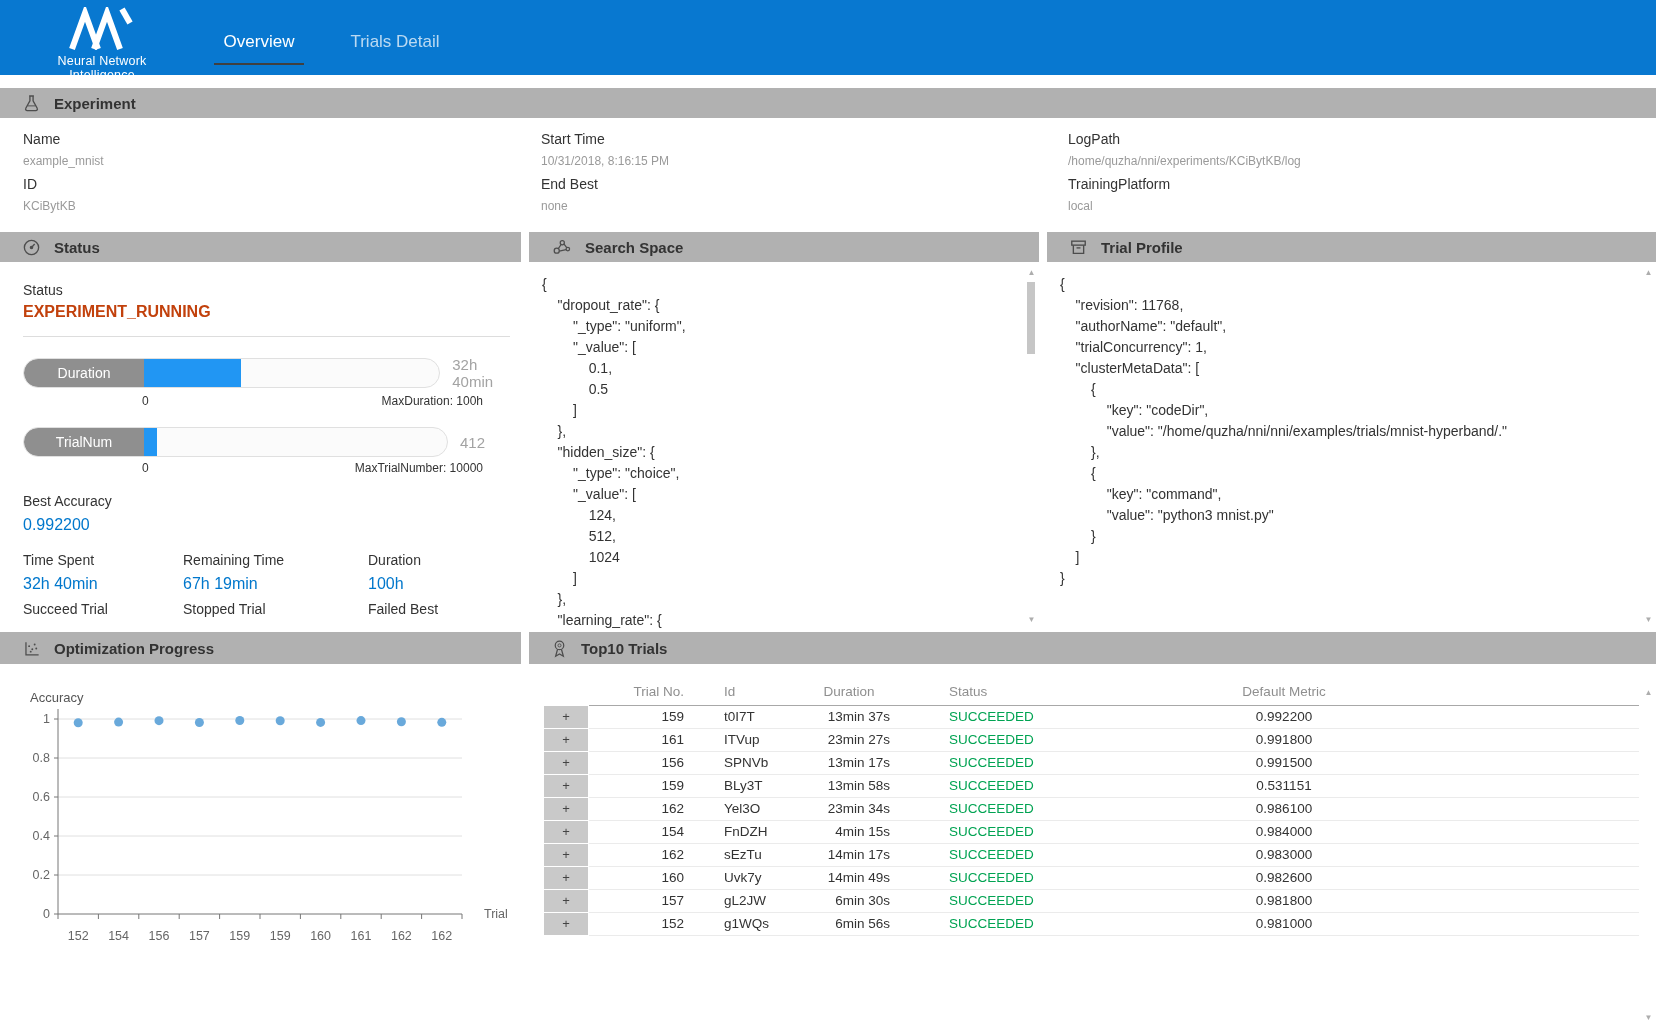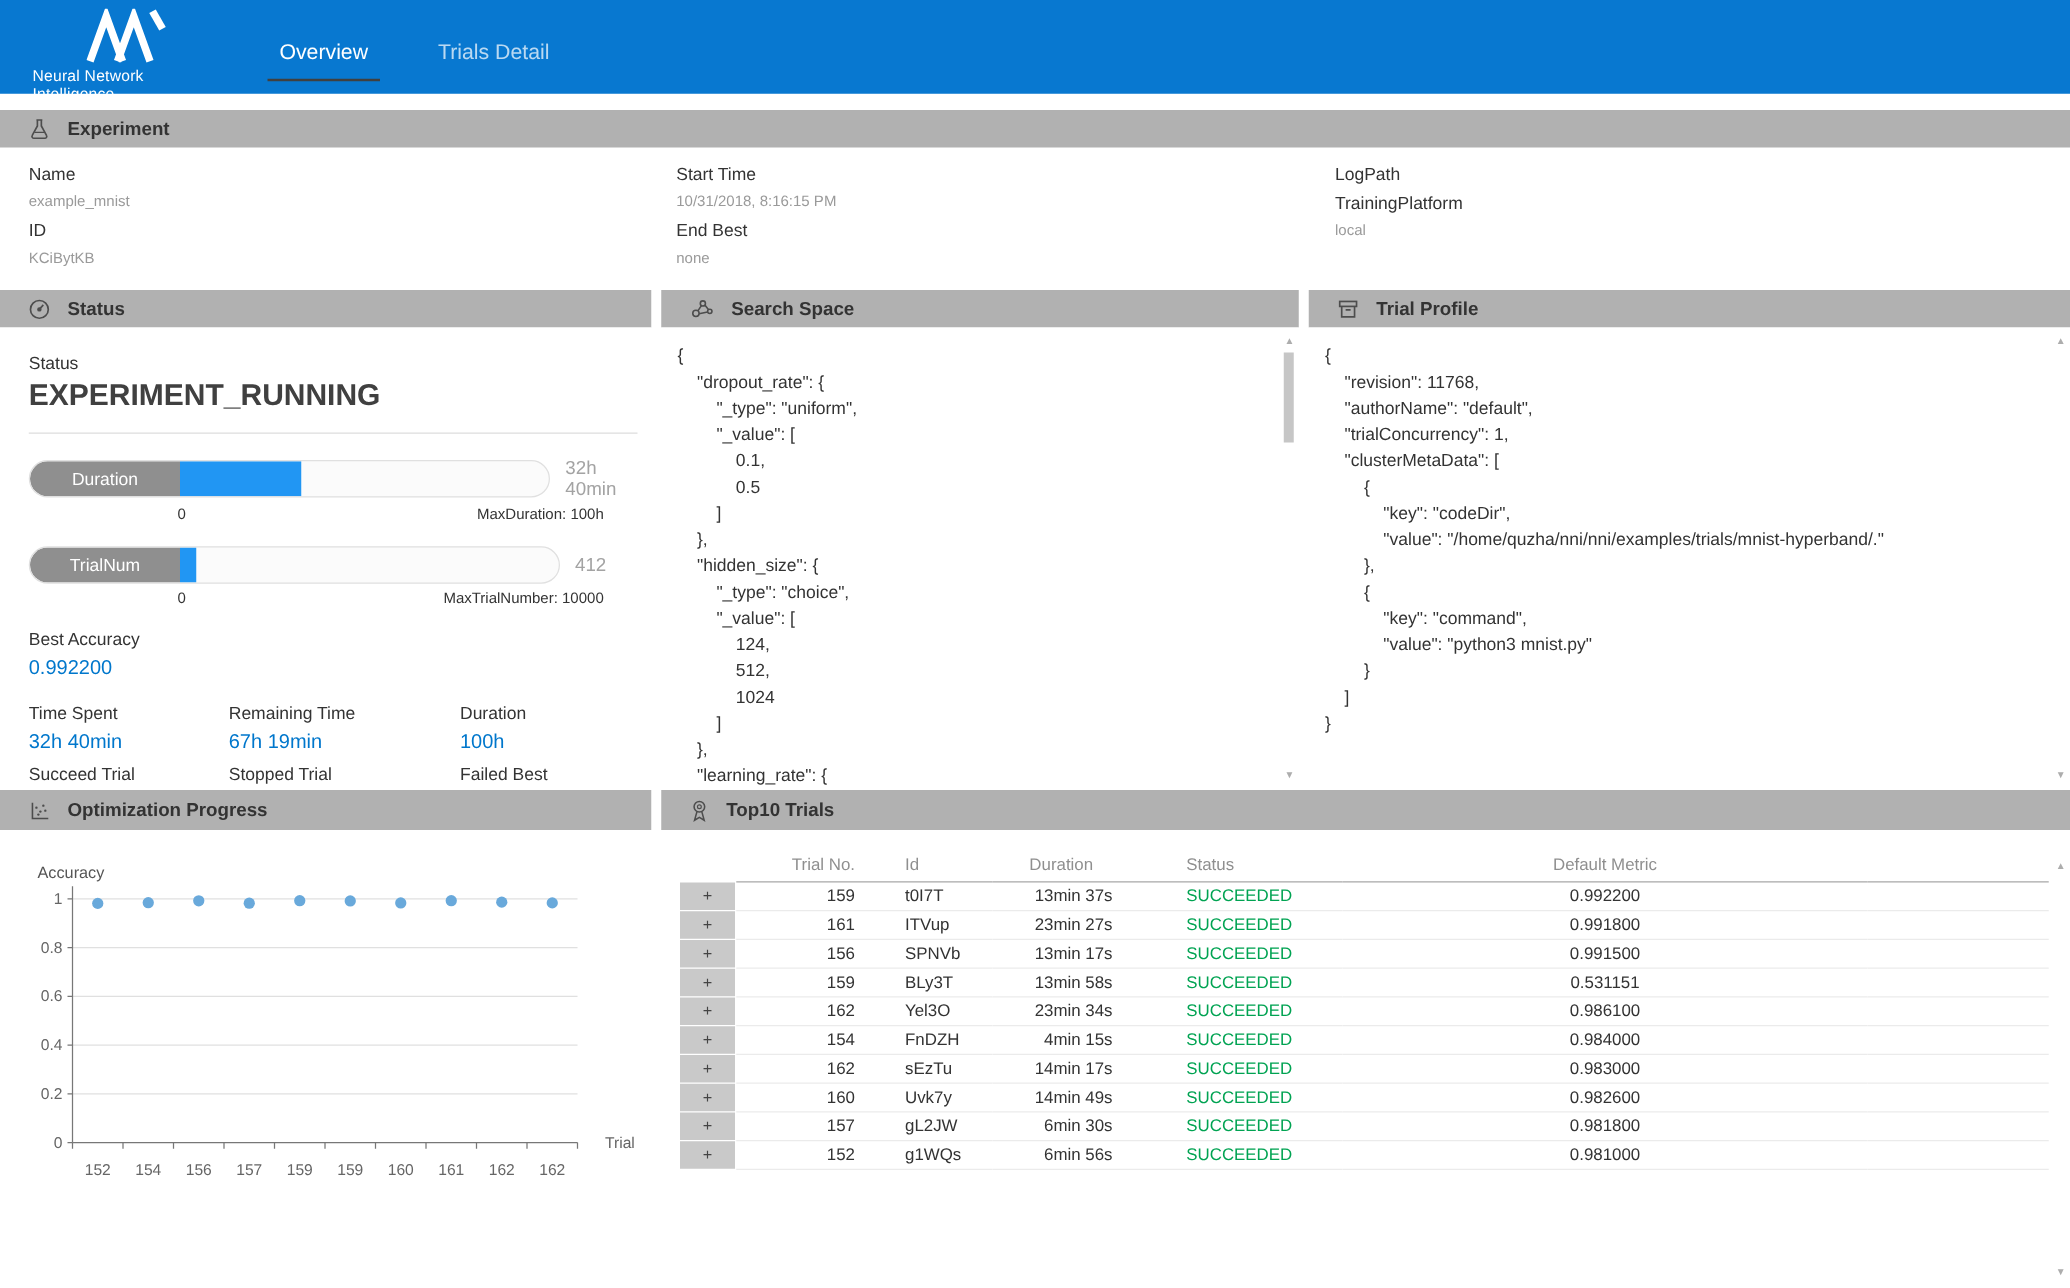--- a/index.html
+++ b/index.html
@@ -1,21 +1,21 @@
 <!DOCTYPE html>
 <html><head>
 <meta charset="utf-8">
 <style>
   * { box-sizing: border-box; margin: 0; padding: 0; }
   html,body { width:1656px; height:1030px; overflow:hidden; background:#fff;
     font-family:"Liberation Sans", sans-serif; color:#333; }
 
   
   .topbar { height:75px; background:#0878d0; display:flex; align-items:flex-start; }
-  .brand { margin-left:26px; margin-top:7px; width:152px; text-align:left; cursor:pointer; }
+  .brand { margin-left:26px; margin-top:7px; width:152px; text-align:center; cursor:pointer; }
   .brand svg { display:block; margin:0 auto; }
   .brand-text { color:#fff; font-size:12.5px; margin-top:3px; letter-spacing:.2px; }
   .tabs { display:flex; margin-left:36px; margin-top:32px; }
   .tab { color:rgba(255,255,255,.72); font-size:17px; padding-bottom:11px; cursor:pointer; margin-right:46px; min-width:90px; text-align:center;}
   .tab.active { color:#fff; border-bottom:2px solid #404040; }
 
   
   .section-header { height:30px; background:#b1b1b1; display:flex; align-items:center; padding-left:22px; }
   .section-header.tall { height:32px; }
   .sh-icon { margin-right:13px; display:flex; }
@@ -30,21 +30,21 @@
   
   .mid-row { display:grid; grid-template-columns:521px 510px 609px; gap:8px; }
   .bottom-row { display:grid; grid-template-columns:521px 1127px; gap:8px; }
   .panel-body { position:relative; overflow:hidden; background:#fff; }
   .mid-row .panel-body { height:370px; }
   .bottom-row .panel-body { height:366px; }
 
   
   .status-body { padding:20px 0 0 23px; }
   .status-label { font-size:14px; color:#333; margin-bottom:5px; }
-  .status-value { font-size:24px; font-weight:700; color:#404040; margin-bottom:15px; }
+  .status-value { font-size:16px; font-weight:700; color:#c2410c; margin-bottom:15px; }
   .status-hr { border:none; border-top:1px solid #ddd; margin-right:11px; }
   .pbar-row { display:flex; align-items:center; margin-top:19px; }
   .pbar { width:425px; height:30px; border:1px solid #e0e0e0; border-radius:16px; background:#fbfbfb; display:flex; overflow:hidden; }
   .pbar-label { width:120px; background:#8f8f8f; color:#fff; font-size:14px; display:flex; align-items:center; justify-content:center; border-radius:16px 0 0 16px; flex:none; }
   .pbar-track { flex:1; }
   .pbar-fill { height:100%; background:#2196f3; }
   .pbar-value { margin-left:12px; color:#a3a3a3; font-size:15px; }
   .pbar-caption { display:flex; justify-content:space-between; width:460px; padding-left:119px; font-size:12px; color:#333; margin-top:4px; }
   .best-block { margin-top:18px; }
   .stat-grid { display:grid; grid-template-columns:160px 185px 1fr; margin-top:18px; row-gap:8px; }
@@ -123,20 +123,21 @@
         <div class="field-value">KCiBytKB</div>
       </div>
       <div>
         <div class="field-label">Start Time</div>
         <div class="field-value">10/31/2018, 8:16:15 PM</div>
         <div class="field-label">End Best</div>
         <div class="field-value">none</div>
       </div>
       <div>
         <div class="field-label">LogPath</div>
+        <div class="field-value">/home/quzha/nni/experiments/KCiBytKB/log</div>
         <div class="field-label">TrainingPlatform</div>
         <div class="field-value">local</div>
       </div>
     </div>
   </section>
 
   <div class="mid-row">
 
     <section>
       <div class="section-header">

